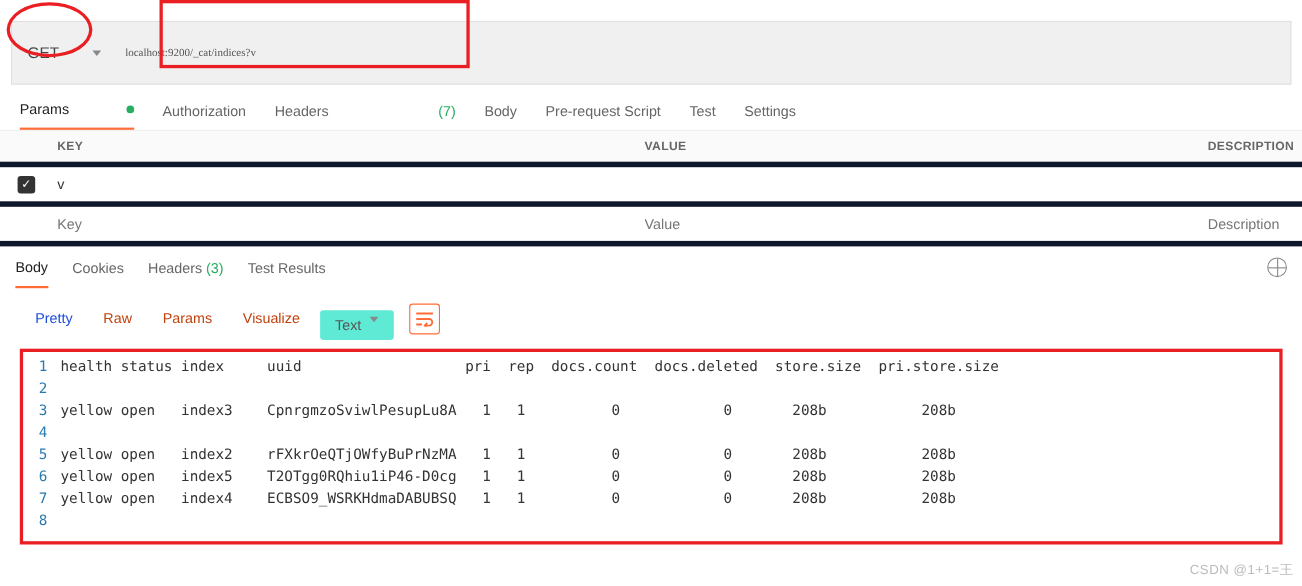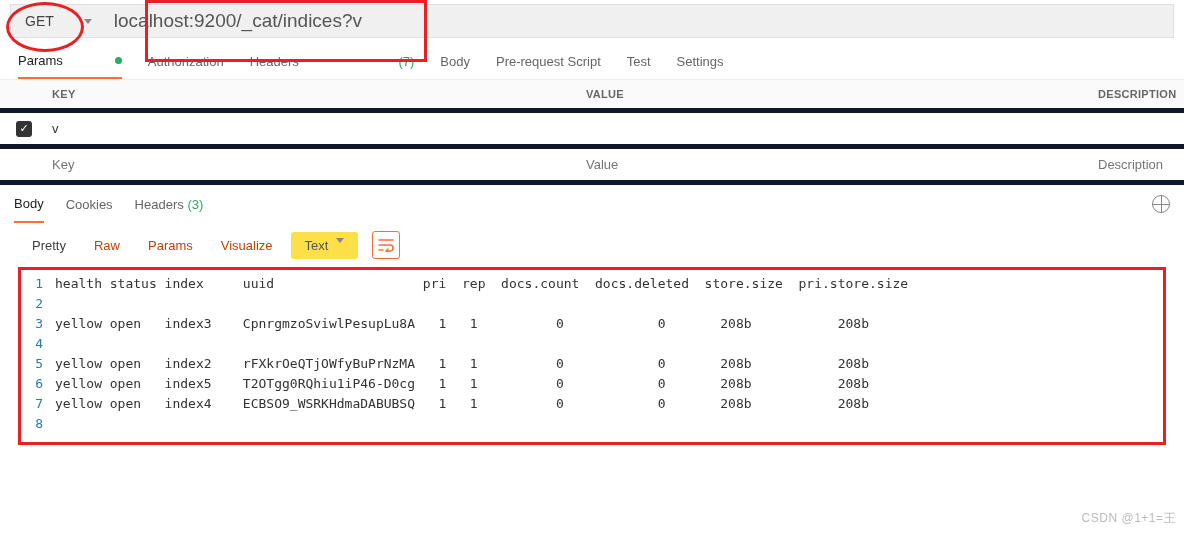--- a/index.html
+++ b/index.html
@@ -1,19 +1,19 @@
 <!DOCTYPE html>
 <html><head>
 <meta charset="utf-8">
 <style>
   *{box-sizing:border-box;margin:0;padding:0;}
   body{font-family:-apple-system,BlinkMacSystemFont,"Segoe UI",Arial,sans-serif;font-size:13px;color:#333;background:#fff;width:1184px;height:533px;overflow:hidden;position:relative;}
-  .url-bar{display:flex;align-items:flex-end;background:#f0f0f0;border:1px solid #e0e0e0;height:34px;margin:4px 10px 6px 10px;}
+  .url-bar{display:flex;align-items:flex-end;background:#f0f0f0;border:1px solid #e0e0e0;height:58px;margin:19px 10px 6px 10px;}
   .method-select{display:flex;align-items:center;gap:30px;padding:0 14px;height:100%;color:#444;font-size:14px;cursor:pointer;}
-  .url-input{flex:1;border:none;background:transparent;font-size:19px;color:#555;padding:0 8px;height:100%;outline:none;}
+  .url-input{flex:1;border:none;background:transparent;font-size:10px;color:#555;padding:0 8px;height:100%;outline:none;font-family:Liberation Serif, serif;}
   .req-tabs{display:flex;gap:26px;align-items:center;padding:0 18px;height:36px;border-bottom:1px solid #eee;}
   .req-tab{font-size:13px;color:#666;cursor:pointer;height:100%;display:flex;align-items:center;gap:48px;}
   .req-tab.active{color:#222;border-bottom:2px solid #ff6c37;}
   .dot{display:inline-block;width:7px;height:7px;border-radius:50%;background:#27ae60;margin-left:4px;}
   .hdr-count{color:#27ae60;}
   .params-grid{}
   .p-head,.p-row{display:flex;align-items:center;border-bottom:5px solid #0f172a;}
   .p-head{background:#fafafa;}
   .p-check{width:48px;display:flex;justify-content:center;}
   .p-key{flex:0 0 534px;padding:8px 4px;}
@@ -25,22 +25,22 @@
   .chk{width:16px;height:16px;background:#333;border-radius:3px;display:flex;align-items:center;justify-content:center;color:#fff;font-size:11px;}
   .resp-bar{display:flex;align-items:center;justify-content:space-between;padding:0 14px;height:38px;}
   .resp-tabs{display:flex;gap:22px;}
   .resp-tab{font-size:13px;color:#666;cursor:pointer;height:38px;display:flex;align-items:center;}
   .resp-tab.active{color:#222;border-bottom:2px solid #ff6c37;}
   .globe{width:18px;height:18px;border:1.4px solid #888;border-radius:50%;position:relative;}
   .globe::before{content:"";position:absolute;left:50%;top:0;bottom:0;width:1px;background:#888;}
   .globe::after{content:"";position:absolute;top:50%;left:0;right:0;height:1px;background:#888;}
   .view-bar{display:flex;align-items:center;gap:0;padding:8px 18px;}
   .vt{padding:6px 14px;font-size:13px;color:#c2410c;cursor:pointer;}
-  .vt.active{color:#404040;}
-  .vt-sel{display:flex;align-items:flex-start;gap:8px;padding:6px 14px;background:#fde047;color:#555;font-size:13px;border-radius:3px;margin-left:4px;cursor:pointer;}
+  .vt.active{color:#1d4ed8;}
+  .vt-sel{display:flex;align-items:flex-start;gap:8px;padding:6px 14px;background:#5eead4;color:#555;font-size:13px;border-radius:3px;margin-left:4px;cursor:pointer;margin-top:12px;}
   .wrap-btn{margin-left:14px;width:28px;height:28px;border:1px solid #ff6c37;border-radius:3px;display:flex;align-items:center;justify-content:center;color:#ff6c37;cursor:pointer;}
   .body-area{padding:0 18px 10px 18px;}
   .red-box{border:3px solid #ea1f24;padding:4px 6px 8px 6px;}
   .code{font-family:Consolas,Menlo,monospace;font-size:13px;line-height:20px;}
   .code-row{display:flex;}
   .ln{width:28px;text-align:right;color:#2a7ab0;padding-right:12px;user-select:none;}
   .cl{white-space:pre;color:#333;}
   
   .anno-ellipse{position:absolute;border:3px solid #ea1f24;border-radius:50%;pointer-events:none;}
   .anno-rect{position:absolute;border:3px solid #ea1f24;pointer-events:none;}
@@ -110,20 +110,23 @@
   <div class="resp-tabs">
     <div class="resp-tab active">
         <span>Body</span>
       </div>
     <div class="resp-tab">
         <span>Cookies</span>
       </div>
     <div class="resp-tab">
       <span>Headers</span>&nbsp;<span class="hdr-count">(3)</span>
     </div>
+    <div class="resp-tab">
+        <span>Test Results</span>
+      </div>
   </div>
   <div class="globe"></div>
 </div>
 
 <div class="view-bar">
   <div class="vt active"><span>Pretty</span></div>
   <div class="vt"><span>Raw</span></div>
   <div class="vt"><span>Params</span></div>
   <div class="vt"><span>Visualize</span></div>
   <div class="vt-sel">

